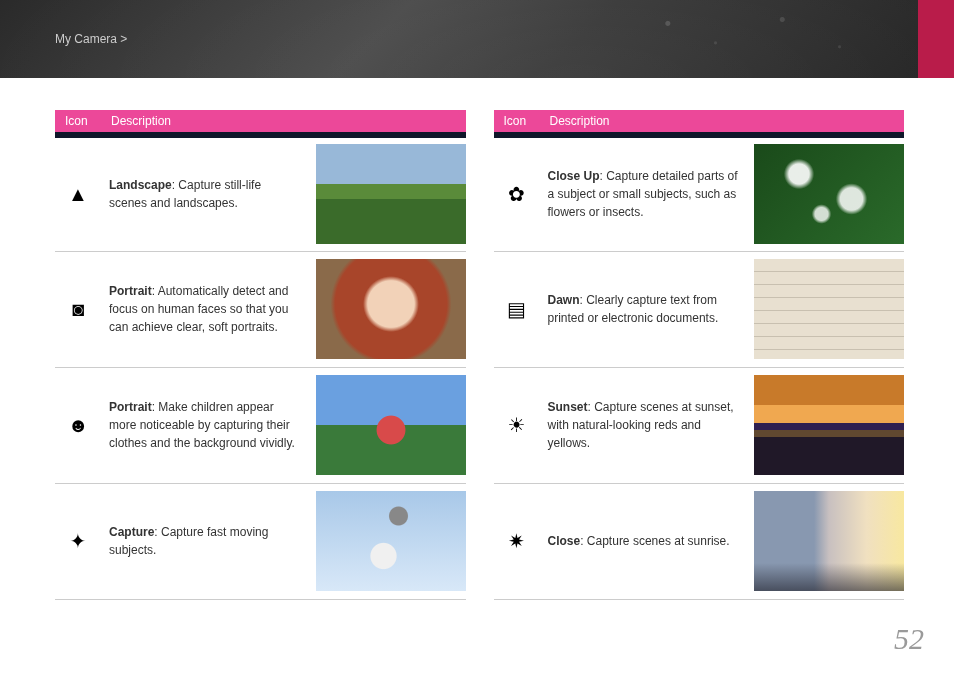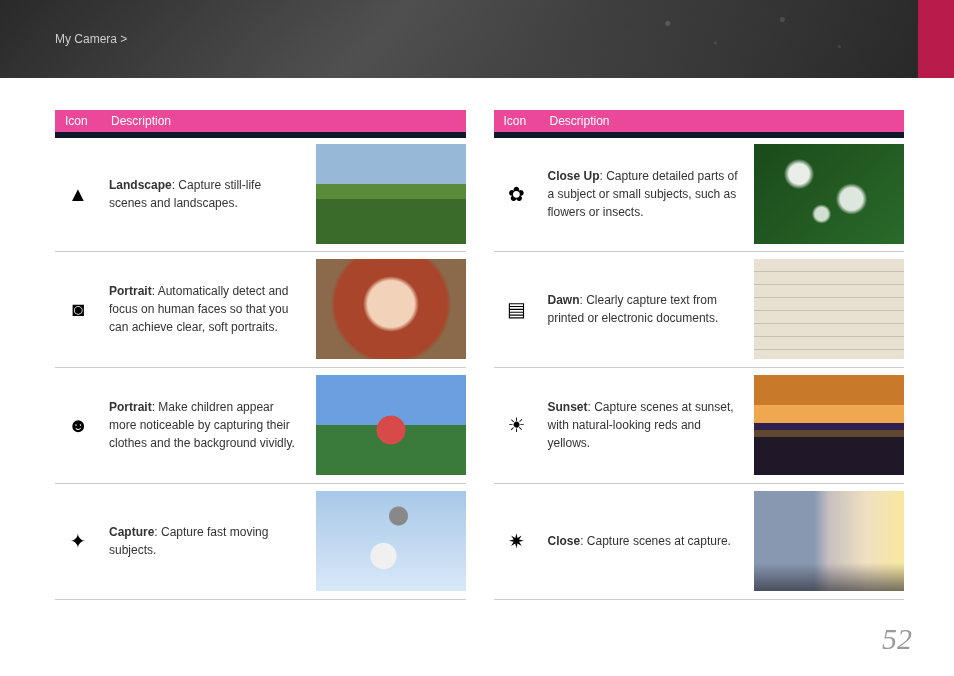--- a/index.html
+++ b/index.html
@@ -85,21 +85,21 @@
   td.desc-cell { line-height: 1.5; }
   td.desc-cell b { font-weight: 700; }
   td.img-cell { padding: 6px 0 6px 6px; }
   .thumb {
     width: 150px;
     height: 100px;
     display: block;
   }
   .page-num {
     position: absolute;
-    right: 42px;
+    right: 30px;
     bottom: 20px;
     font-family: Georgia, 'Times New Roman', serif;
     font-style: italic;
     font-size: 30px;
     color: #9a9a9a;
   }
   
   .img-landscape { background: linear-gradient(#98b8d8 0 40%, #5a8b3a 40% 55%, #3a6b2a 55% 100%); }
   .img-portrait  { background: radial-gradient(circle at 50% 45%, #f2d2b8 0 25%, #a8452a 30% 60%, #8a6a4a 65% 100%); }
   .img-children  { background: linear-gradient(#6aa0e0 0 35%, transparent 35%), radial-gradient(circle at 50% 55%, #d84a4a 0 15%, transparent 16%), linear-gradient(#6aa0e0 0 50%, #3a7a3a 50% 100%); }
@@ -184,21 +184,21 @@
           </tr>
           <tr>
             <td class="icon-cell">☀</td>
             <td class="desc-cell"><b>Sunset</b><span>: Capture scenes at sunset, with natural-looking reds and yellows.</span></td>
             <td class="img-cell">
               <div class="thumb img-sunset"></div>
             </td>
           </tr>
           <tr>
             <td class="icon-cell">✷</td>
-            <td class="desc-cell"><b>Close</b><span>: Capture scenes at capture.</span></td>
+            <td class="desc-cell"><b>Close</b><span>: Capture scenes at sunrise.</span></td>
             <td class="img-cell">
               <div class="thumb img-dawn"></div>
             </td>
           </tr>
         </tbody>
     </table>
   </div>
 </div>
 
 <div class="page-num">52</div>

